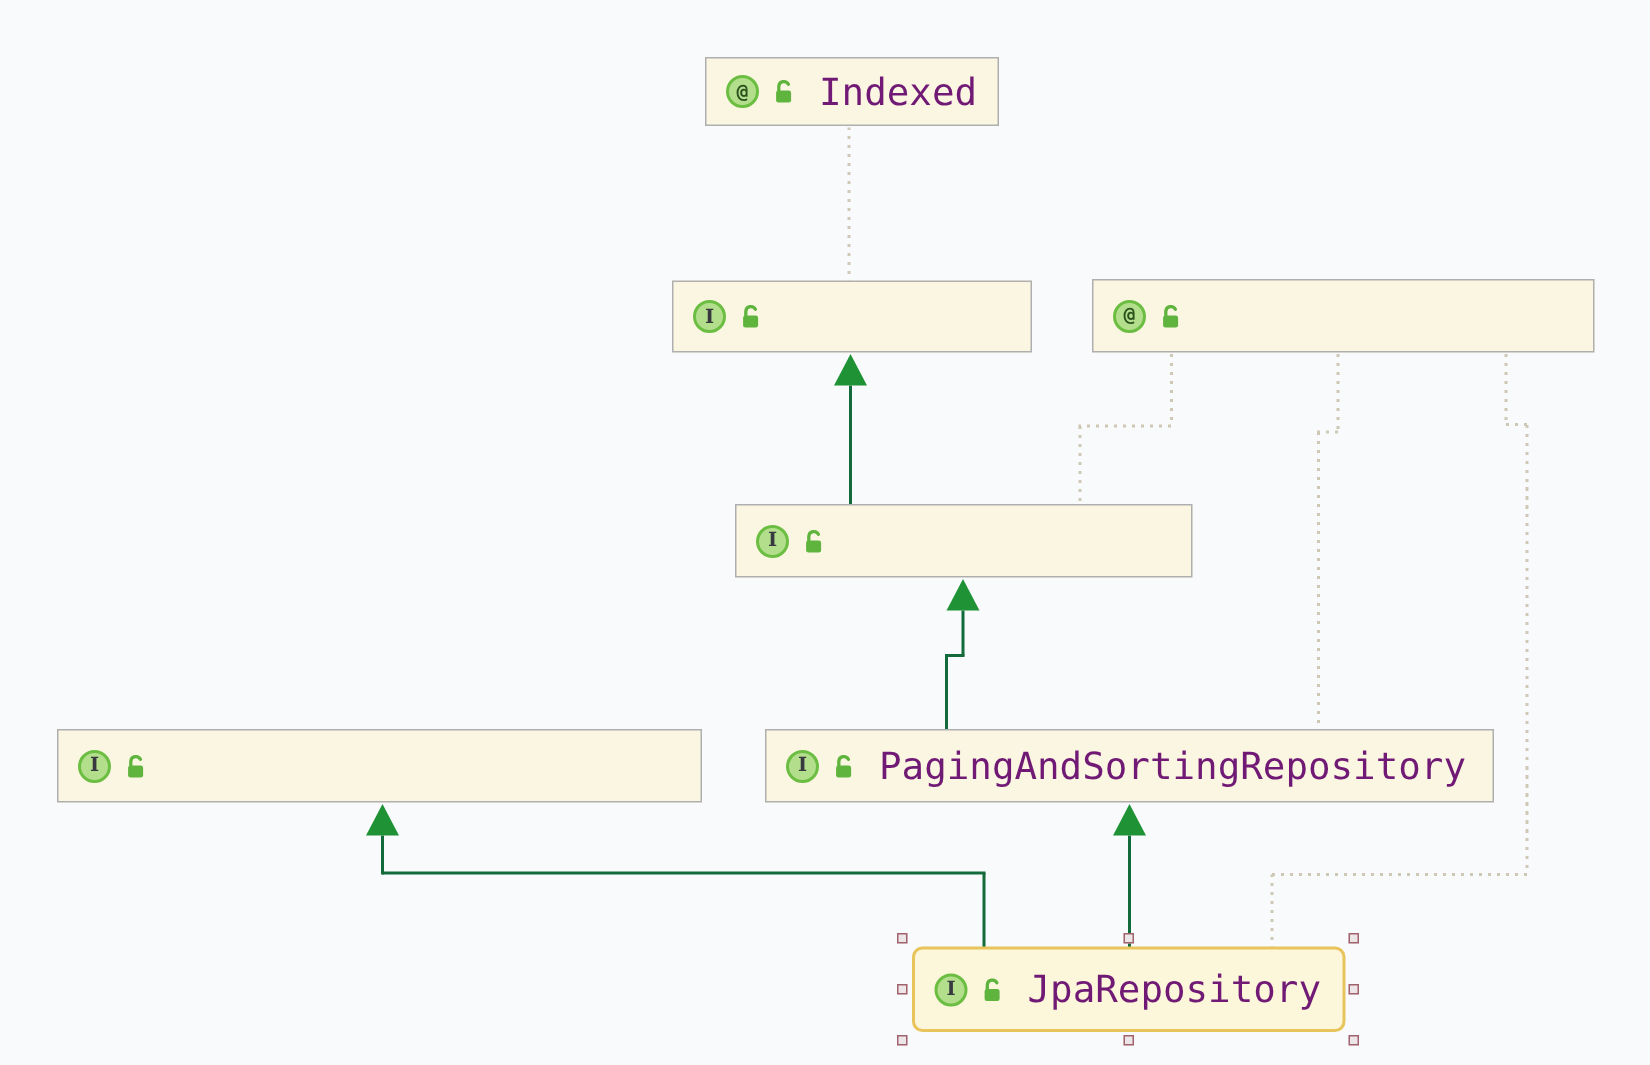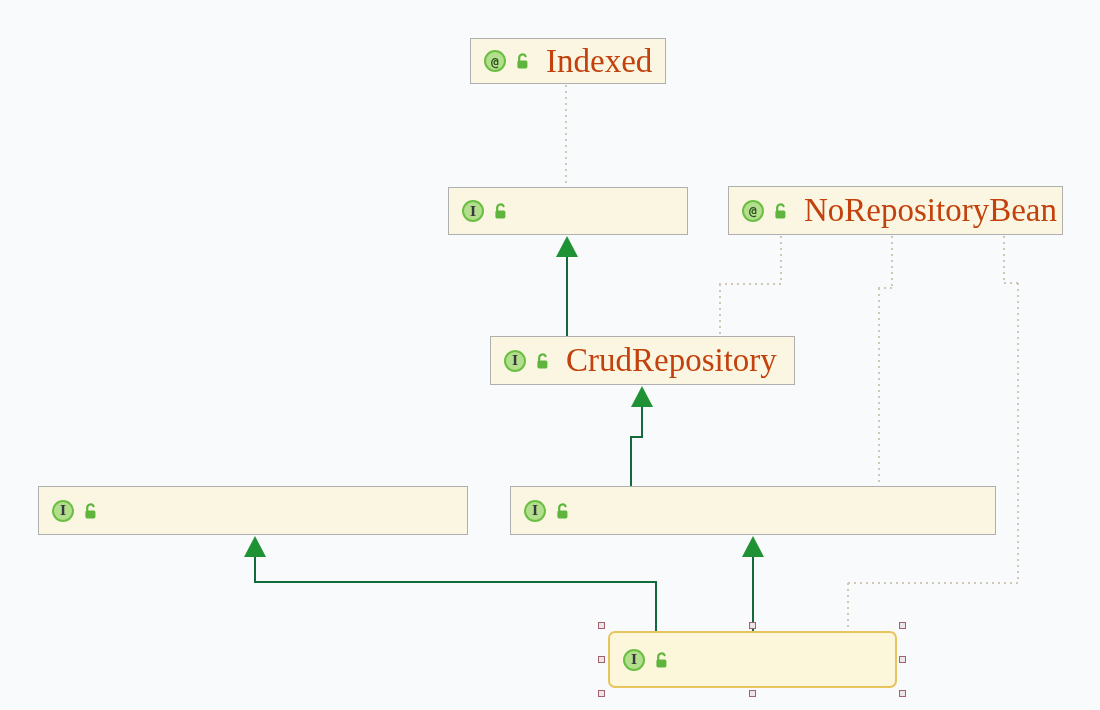--- a/index.html
+++ b/index.html
@@ -4,21 +4,21 @@
 <style>
   html,body{margin:0;padding:0;}
   body{width:1100px;height:710px;position:relative;overflow:hidden;
        background:#f9fafc;font-family:"DejaVu Sans Mono","Liberation Mono",monospace;}
   #canvas{position:absolute;inset:0;}
 
   
   .node{position:absolute;display:flex;align-items:center;box-sizing:border-box;
         background:#fbf6e2;border:1px solid #afafaf;
         padding:0 14px 0 13px;white-space:nowrap;z-index:2;}
-  .node .label{font-size:33px;color:#c2410c;letter-spacing:0;font-family:Liberation Serif, serif;}
+  .node .label{font-size:25px;color:#701a75;letter-spacing:0;}
   .node.selected{background:#fcf6da;border:2px solid #e8c45d;border-radius:7px;}
 
   .circle-icon{width:22px;height:22px;border-radius:50%;flex:0 0 22px;
        background:#b3df8d;border:2px solid #6cbe43;box-sizing:border-box;
        display:flex;align-items:center;justify-content:center;margin-right:8px;}
   .circle-icon.iface{font-family:"DejaVu Serif","Liberation Serif",serif;
        font-weight:bold;font-size:13px;color:#38383f;line-height:1;}
   .circle-icon.anno{font-family:"DejaVu Sans Mono",monospace;
        font-weight:bold;font-size:13px;color:#2b511d;line-height:1;}
   .lock-icon{width:17px;height:18px;margin-right:15px;flex:0 0 17px;}
@@ -101,54 +101,54 @@
       <rect x="3.4" y="8.4" width="10" height="8" rx="1.6" fill="#5fb43e"></rect>
     </svg>
   </div>
 
   <div class="node" id="node-norepositorybean">
     <span class="circle-icon anno">@</span>
     <svg class="lock-icon" viewBox="0 0 17 18">
       <path d="M5.2 8.4 V5.6 A3.4 3.4 0 0 1 11.6 4.2" fill="none" stroke="#5fb43e" stroke-width="2.2" stroke-linecap="round"></path>
       <rect x="3.4" y="8.4" width="10" height="8" rx="1.6" fill="#5fb43e"></rect>
     </svg>
-    <span class="label">NoRepositoryBean</span>
   </div>
 
   <div class="node" id="node-crudrepository">
     <span class="circle-icon iface">I</span>
     <svg class="lock-icon" viewBox="0 0 17 18">
       <path d="M5.2 8.4 V5.6 A3.4 3.4 0 0 1 11.6 4.2" fill="none" stroke="#5fb43e" stroke-width="2.2" stroke-linecap="round"></path>
       <rect x="3.4" y="8.4" width="10" height="8" rx="1.6" fill="#5fb43e"></rect>
     </svg>
-    <span class="label">CrudRepository</span>
   </div>
 
   <div class="node" id="node-querybyexample">
     <span class="circle-icon iface">I</span>
     <svg class="lock-icon" viewBox="0 0 17 18">
       <path d="M5.2 8.4 V5.6 A3.4 3.4 0 0 1 11.6 4.2" fill="none" stroke="#5fb43e" stroke-width="2.2" stroke-linecap="round"></path>
       <rect x="3.4" y="8.4" width="10" height="8" rx="1.6" fill="#5fb43e"></rect>
     </svg>
   </div>
 
   <div class="node" id="node-pagingandsorting">
     <span class="circle-icon iface">I</span>
     <svg class="lock-icon" viewBox="0 0 17 18">
       <path d="M5.2 8.4 V5.6 A3.4 3.4 0 0 1 11.6 4.2" fill="none" stroke="#5fb43e" stroke-width="2.2" stroke-linecap="round"></path>
       <rect x="3.4" y="8.4" width="10" height="8" rx="1.6" fill="#5fb43e"></rect>
     </svg>
+    <span class="label">PagingAndSortingRepository</span>
   </div>
 
   <div class="node selected" id="node-jparepository">
     <span class="circle-icon iface">I</span>
     <svg class="lock-icon" viewBox="0 0 17 18">
       <path d="M5.2 8.4 V5.6 A3.4 3.4 0 0 1 11.6 4.2" fill="none" stroke="#5fb43e" stroke-width="2.2" stroke-linecap="round"></path>
       <rect x="3.4" y="8.4" width="10" height="8" rx="1.6" fill="#5fb43e"></rect>
     </svg>
+    <span class="label">JpaRepository</span>
   </div>
 
   <div class="handle" style="left:598px;top:622px"></div>
   <div class="handle" style="left:749px;top:622px"></div>
   <div class="handle" style="left:899px;top:622px"></div>
   <div class="handle" style="left:598px;top:656px"></div>
   <div class="handle" style="left:899px;top:656px"></div>
   <div class="handle" style="left:598px;top:690px"></div>
   <div class="handle" style="left:749px;top:690px"></div>
   <div class="handle" style="left:899px;top:690px"></div>

